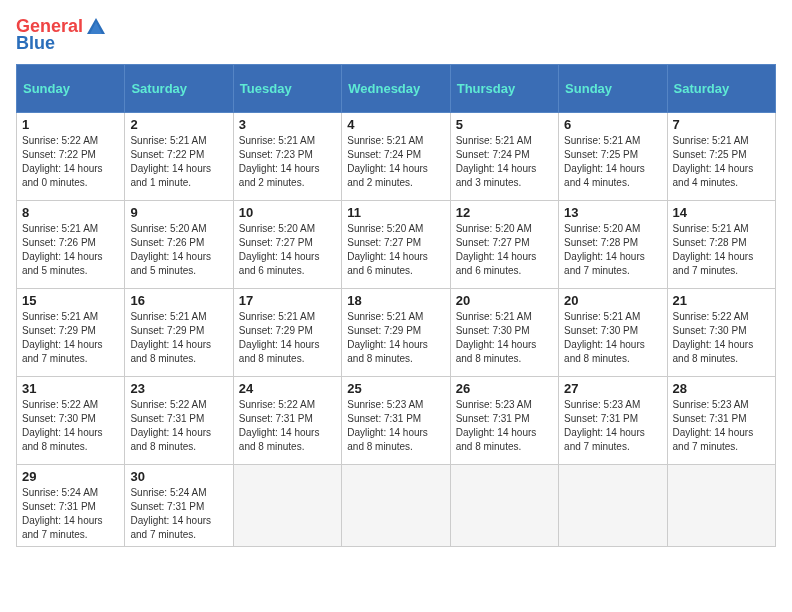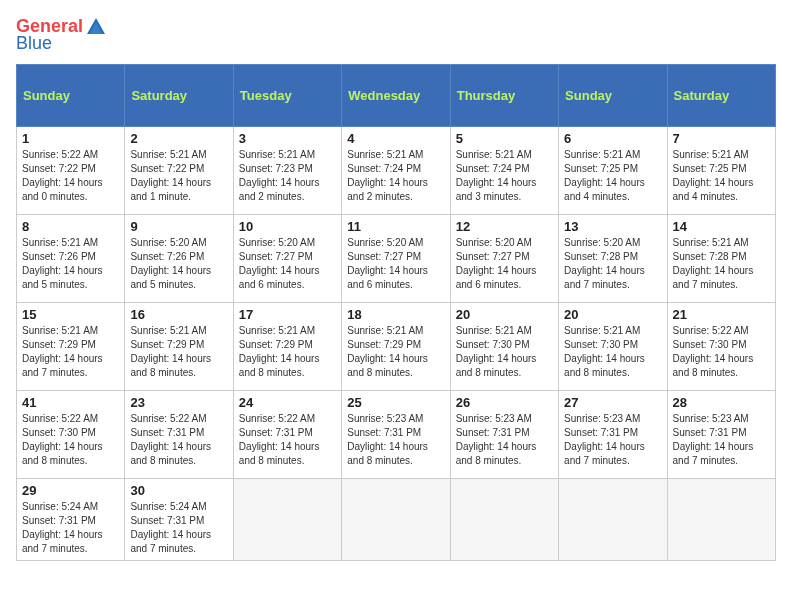--- a/index.html
+++ b/index.html
@@ -38,23 +38,23 @@
       font-size: 15px;
       color: #555;
     }
     .calendar {
       width: 100%;
       border-collapse: collapse;
       table-layout: fixed;
     }
     .calendar th {
       background-color: #3a6db5;
-      color: #bef264;
+      color: #5eead4;
       text-align: left;
-      padding: 23px 6px;
+      padding: 16px 6px;
       font-size: 13px;
       border: 1px solid #5585c5;
     }
     .calendar td {
       vertical-align: top;
       border: 1px solid #ccc;
       padding: 4px 5px;
       font-size: 9.5px;
       color: #333;
       background: #fff;
@@ -86,21 +86,21 @@
   <div class="header">
     <div class="logo">
       <div style="display:flex;flex-direction:column;line-height:1.1">
         <div style="display:flex;align-items:center;gap:2px">
           <span style="font-size:18px;font-weight:bold;color:#ef4444;text-align:center;">General</span>
           <svg width="22" height="22" viewBox="0 0 22 22">
             <polygon points="11,2 20,18 2,18" fill="#2a6ebb"></polygon>
             <polygon points="11,6 17,18 5,18" fill="#4a8edb" opacity="0.5"></polygon>
           </svg>
         </div>
-        <span style="font-size:18px;font-weight:normal;color:#2a6ebb;margin-top:-4px;">Blue</span>
+        <span style="font-size:18px;font-weight:bold;color:#2a6ebb;margin-top:-4px;">Blue</span>
       </div>
     </div>
     <div class="title-block">
       <div class="month-title"></div>
       <div class="location-title"></div>
     </div>
   </div>
 
   <table class="calendar">
     <thead>
@@ -200,21 +200,21 @@
             <span class="day-number">20</span>
             <div class="day-info">Sunrise: 5:21 AM<br>Sunset: 7:30 PM<br>Daylight: 14 hours and 8 minutes.</div>
           </td>
           <td>
             <span class="day-number">21</span>
             <div class="day-info">Sunrise: 5:22 AM<br>Sunset: 7:30 PM<br>Daylight: 14 hours and 8 minutes.</div>
           </td>
         </tr>
         <tr>
           <td>
-            <span class="day-number">41</span>
+            <span class="day-number">31</span>
             <div class="day-info">Sunrise: 5:22 AM<br>Sunset: 7:30 PM<br>Daylight: 14 hours and 8 minutes.</div>
           </td>
           <td>
             <span class="day-number">23</span>
             <div class="day-info">Sunrise: 5:22 AM<br>Sunset: 7:31 PM<br>Daylight: 14 hours and 8 minutes.</div>
           </td>
           <td>
             <span class="day-number">24</span>
             <div class="day-info">Sunrise: 5:22 AM<br>Sunset: 7:31 PM<br>Daylight: 14 hours and 8 minutes.</div>
           </td>

